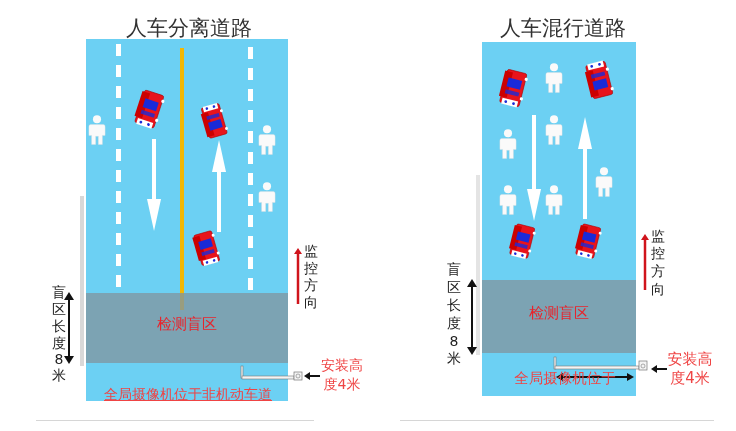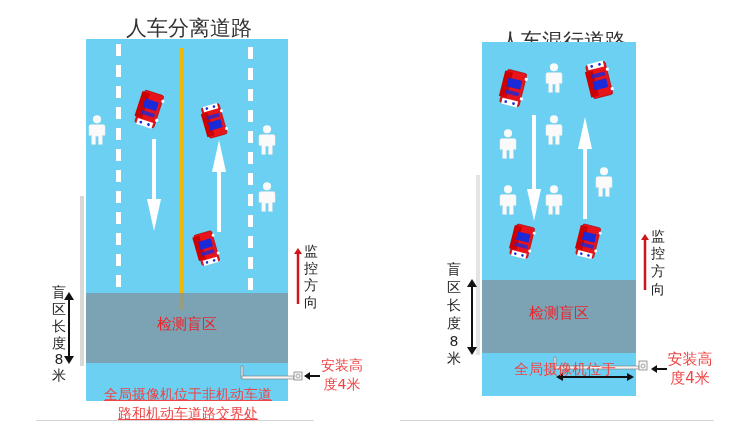--- a/index.html
+++ b/index.html
@@ -120,26 +120,25 @@
     <line x1="4" y1="4" x2="16" y2="4" stroke="#111" stroke-width="2"></line>
     <polygon points="0,4 6,0 6,8" fill="#111"></polygon>
   </svg>
   <div class="caption" style="left:318px; top:356px; width:48px;">
     <div>安装高</div>
     <div>度4米</div>
   </div>
 
   <div class="caption" style="left:86px; top:385px; width:204px;text-decoration:underline;">
     <div>全局摄像机位于非机动车道</div>
-    <div>路和机动车道路交界处</div>
   </div>
 </div>
 
 <div>
-  <div class="title" style="left:500px; top:27px; width:124px;">人车混行道路</div>
+  <div class="title" style="left:500px; top:14px; width:124px;">人车混行道路</div>
 
   <div class="rail" style="left:476px; top:175px; height:180px; background:#e4e4e4;"></div>
   <div class="rail" style="left:634px; top:62px; height:292px; width:2px; background:#e8e8e8;"></div>
 
   <div class="road" style="left:482px; top:42px; width:154px; height:354px;"></div>
 
   <svg style="left:526px; top:115px;" width="16" height="106">
     <rect x="6" y="0" width="4" height="76" fill="#fff"></rect>
     <polygon points="1,74 15,74 8,106" fill="#fff"></polygon>
   </svg>
@@ -222,19 +221,19 @@
   </svg>
   <svg style="left:651px; top:365px;" width="16" height="8">
     <line x1="4" y1="4" x2="16" y2="4" stroke="#111" stroke-width="2"></line>
     <polygon points="0,4 6,0 6,8" fill="#111"></polygon>
   </svg>
   <div class="caption" style="left:664px; top:350px; width:52px; font-size:15px;">
     <div>安装高</div>
     <div>度4米</div>
   </div>
 
-  <div class="caption" style="left:500px; top:360px; width:130px; font-size:14.5px;">
+  <div class="caption" style="left:500px; top:369px; width:130px; font-size:14.5px;">
     <div>全局摄像机位于</div>
   </div>
 </div>
 
 <div class="baseline" style="left:36px; top:420px; width:278px;"></div>
 <div class="baseline" style="left:400px; top:420px; width:314px;"></div>
 
 </body></html>

